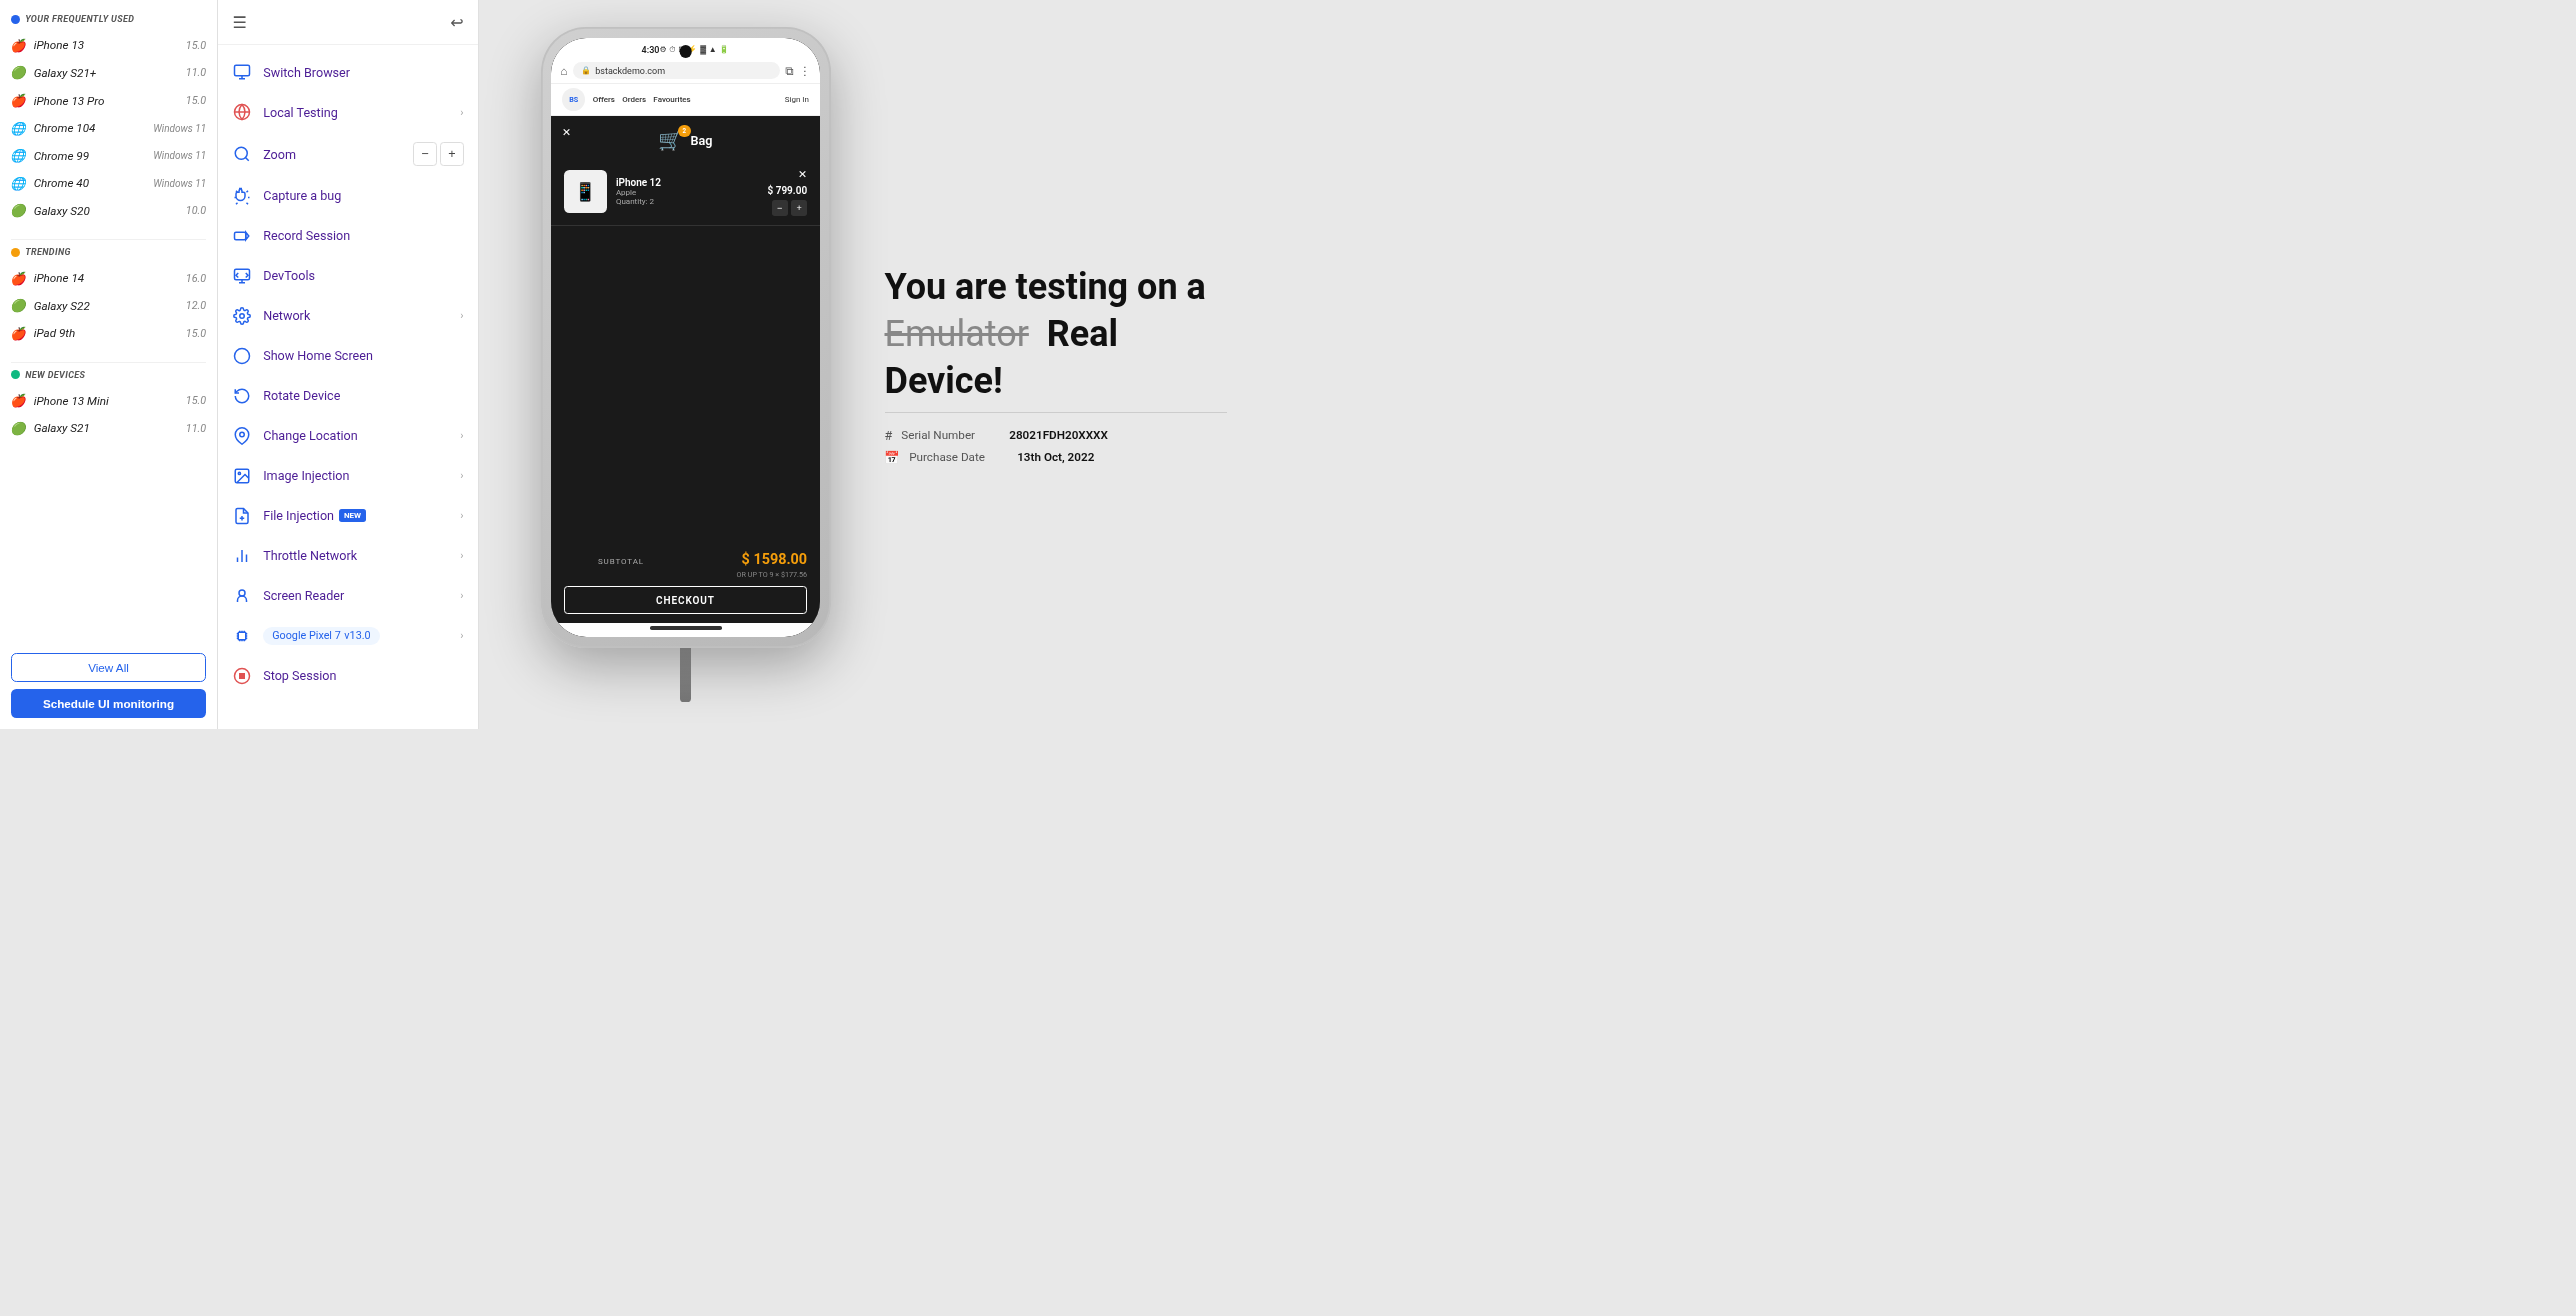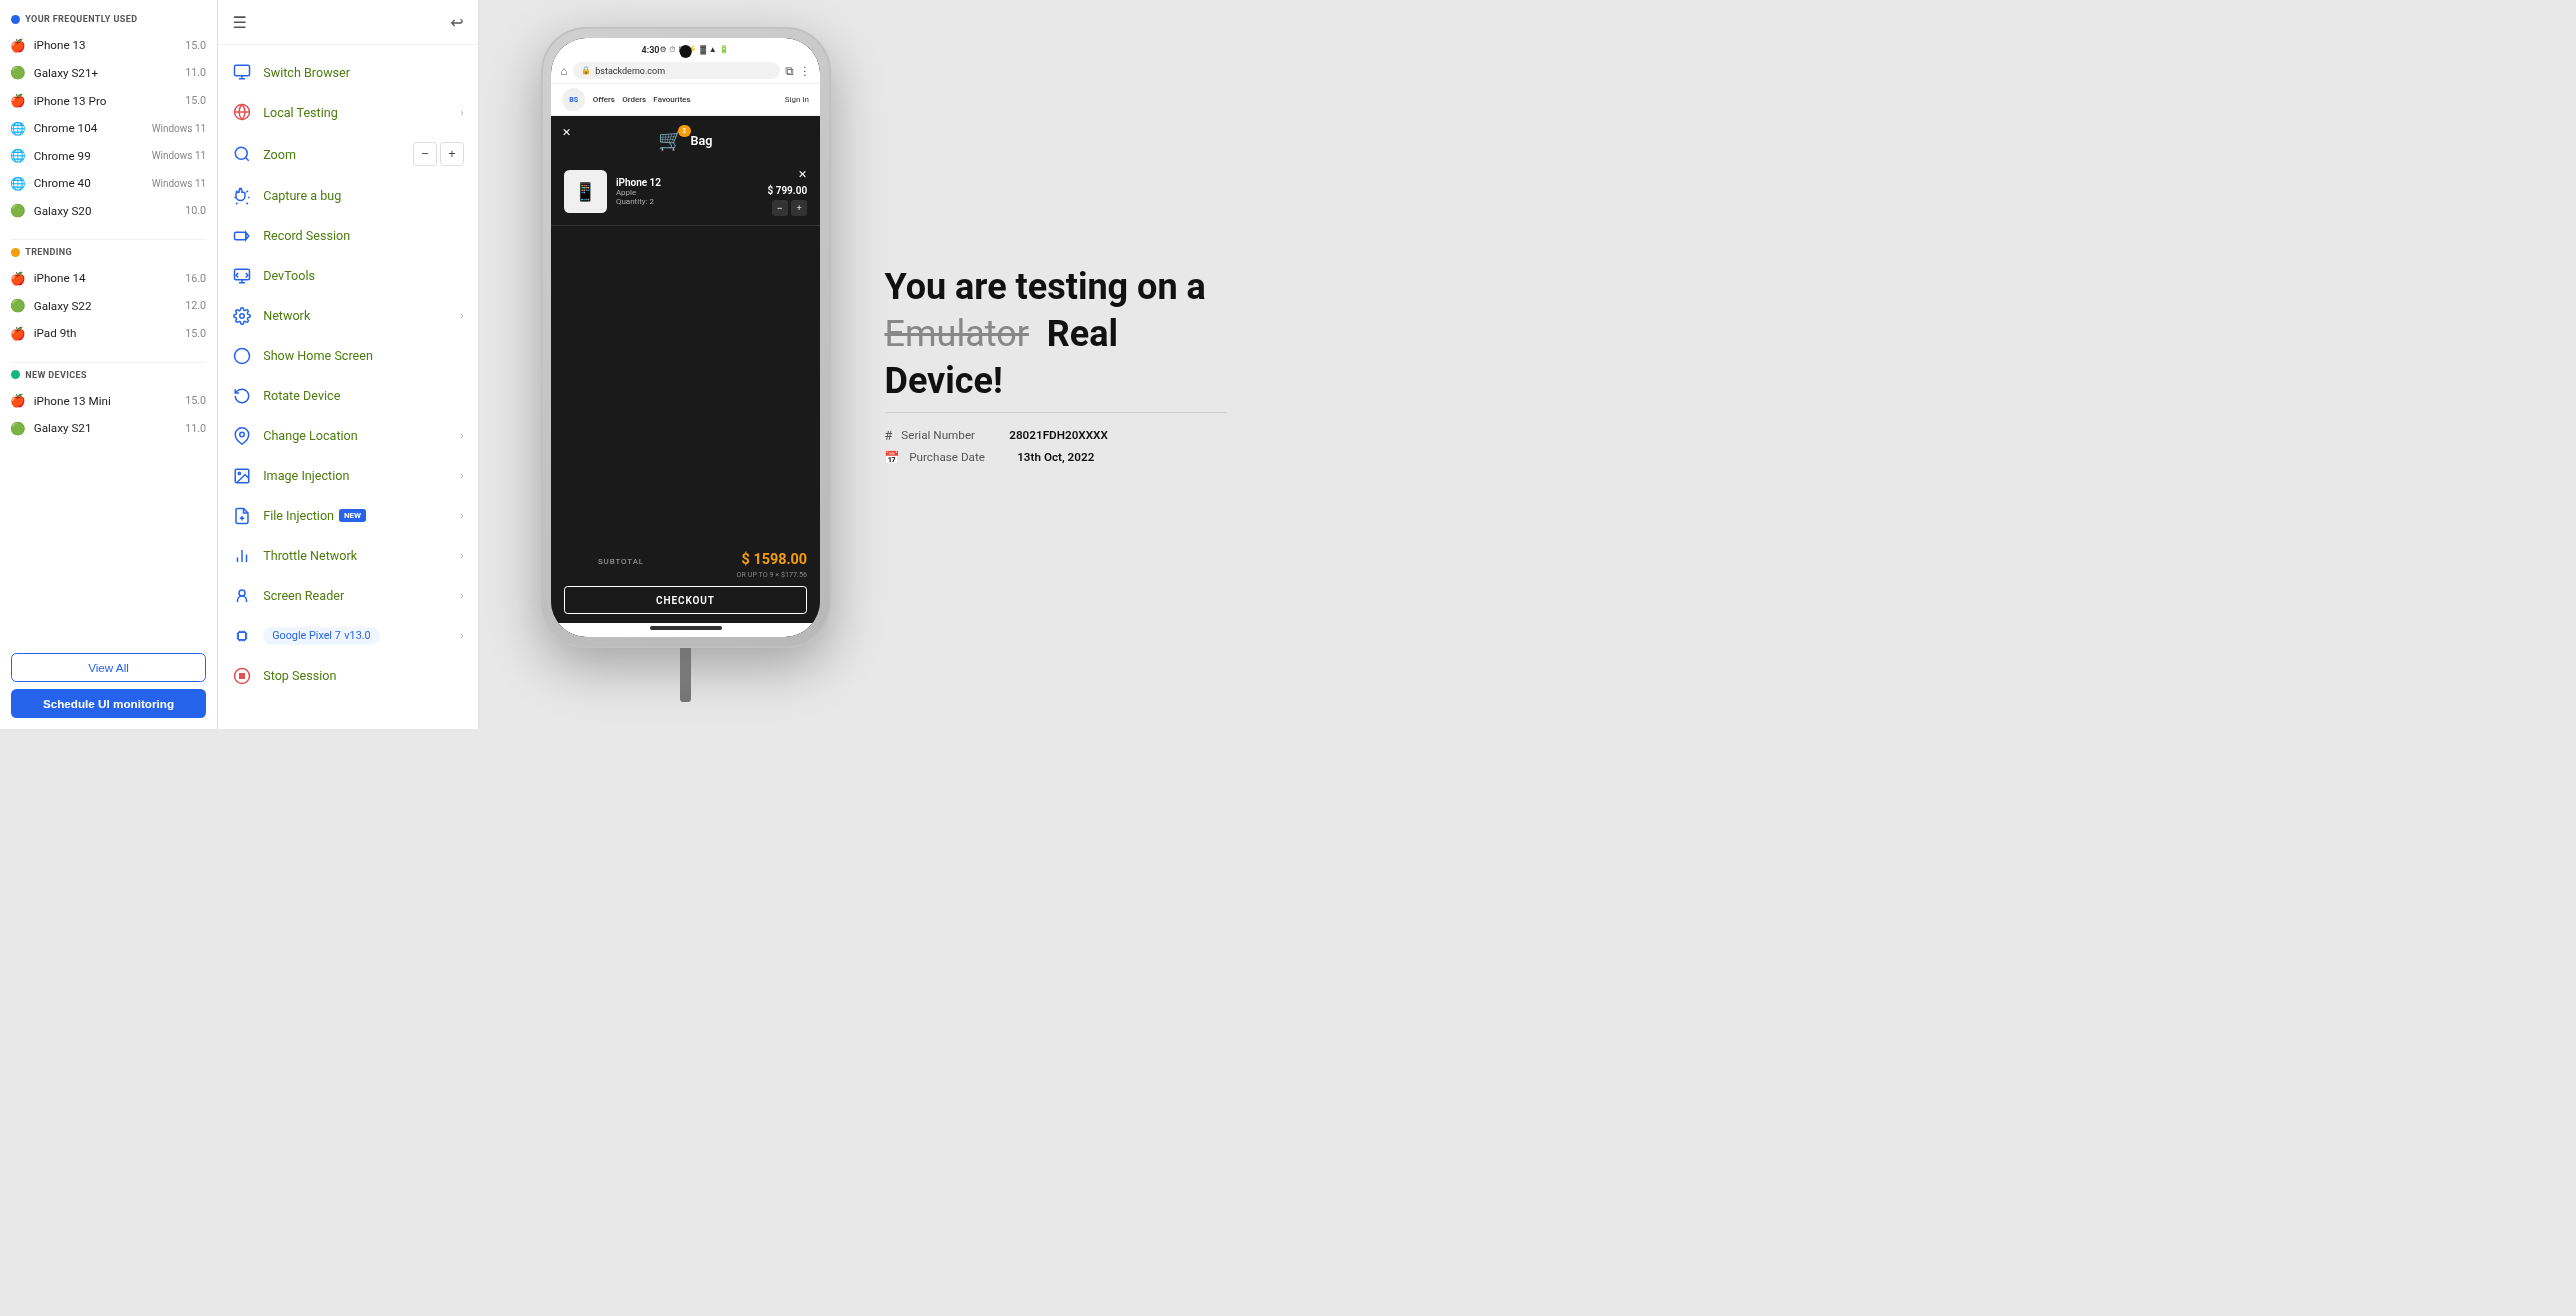--- a/index.html
+++ b/index.html
@@ -15,21 +15,21 @@
     
     .left-sidebar {
       width: 218px;
       background: #fff;
       border-right: 0.9px solid #e0e0e0;
       display: flex;
       flex-direction: column;
       padding: 14.4px 0 0 0;
       flex-shrink: 0;
     }
-    .section { margin-bottom: 7.2px; padding: 0 10.8px; }
+    .section { margin-bottom: 7.2px; padding: 0 10.8px; font-style: italic; }
     .section-title {
       font-size: 9px;
       font-weight: 700;
       color: #555;
       letter-spacing: 0.4px;
       margin-bottom: 7.2px;
       display: flex;
       align-items: center;
       gap: 5.4px;
     }
@@ -122,21 +122,21 @@
       color: #222;
     }
     .menu-item-left { display: flex; align-items: center; gap: 10.8px; }
     .menu-icon {
       width: 20px; height: 20px;
       display: flex; align-items: center; justify-content: center;
       color: #2563eb;
       font-size: 13.5px;
     }
     .menu-chevron { color: #aaa; font-size: 10.8px; }
-    .menu-label { font-size: 12.6px; color: #4d7c0f; }
+    .menu-label { font-size: 12.6px; color: #4c1d95; }
     .badge-new {
       background: #2563eb;
       color: #fff;
       font-size: 8px;
       font-weight: 700;
       padding: 1.8px 4.5px;
       border-radius: 2.7px;
       margin-left: 5.4px;
     }
     .menu-item-label-row { display: flex; align-items: center; }

